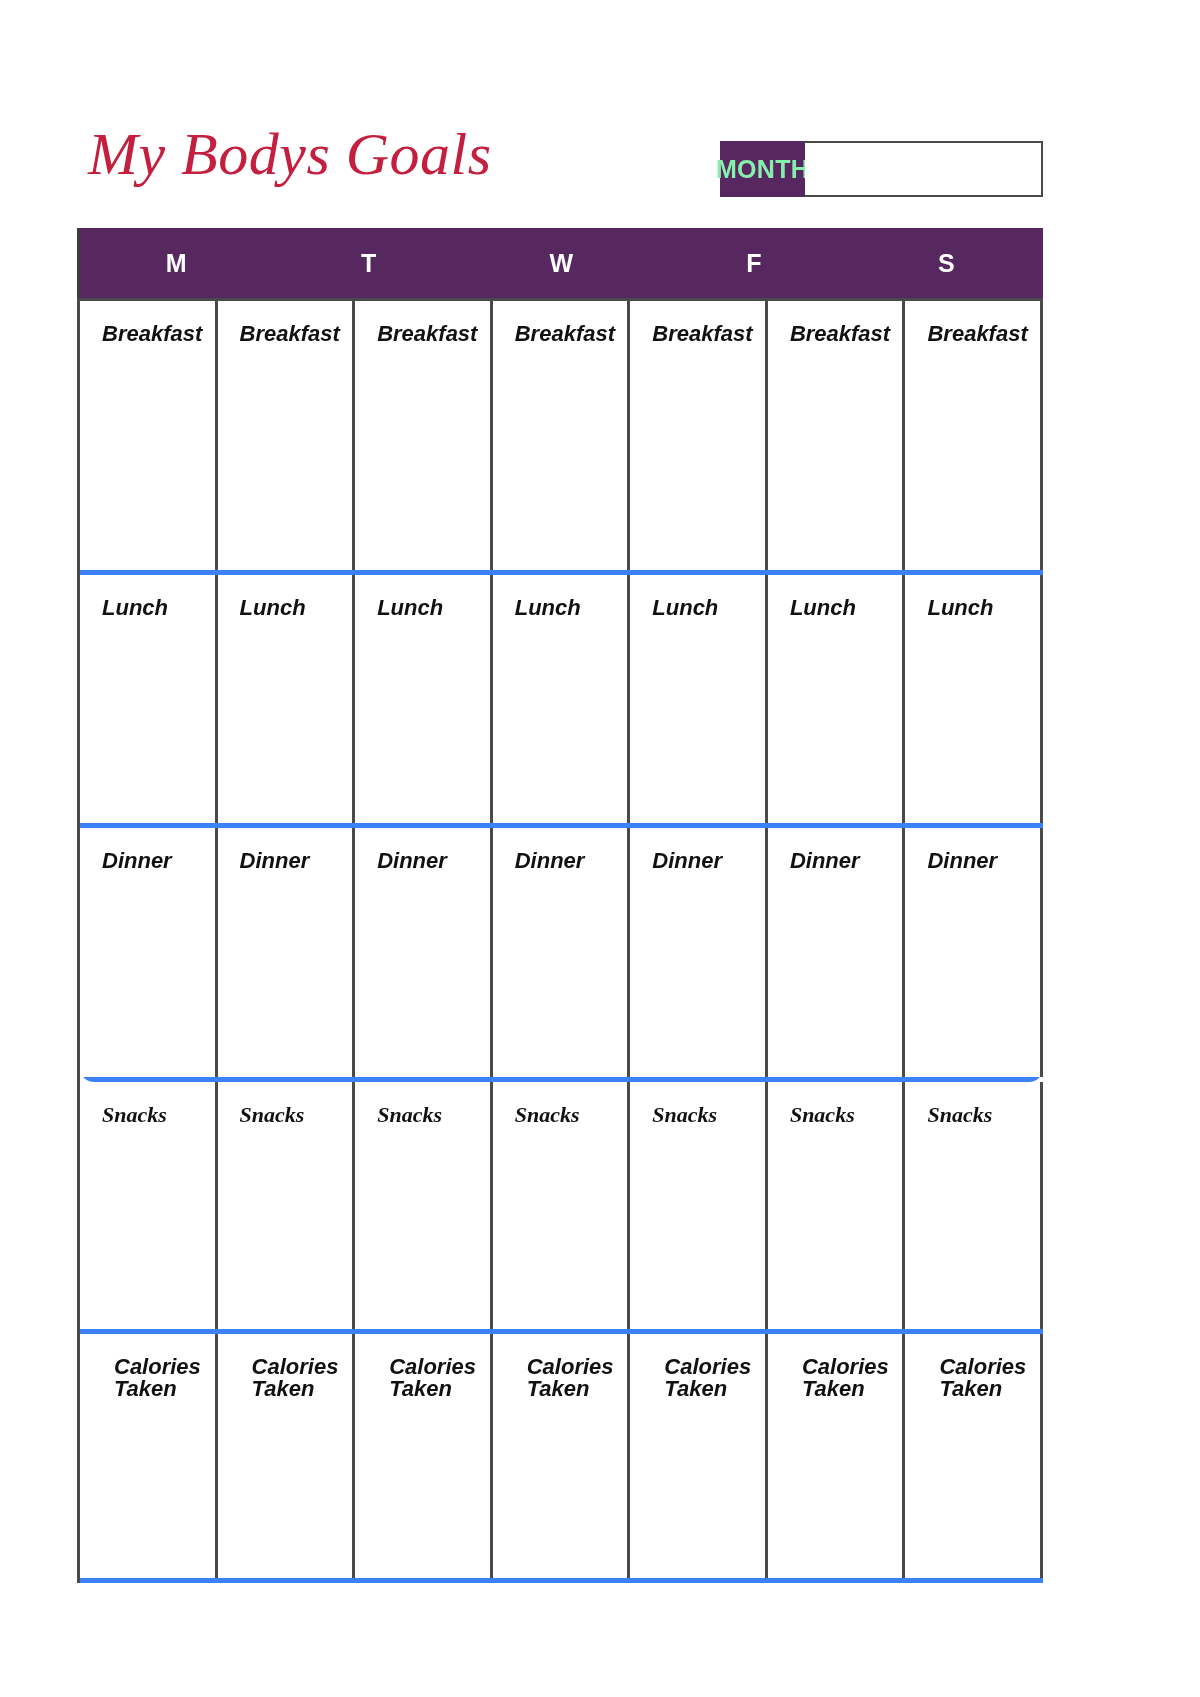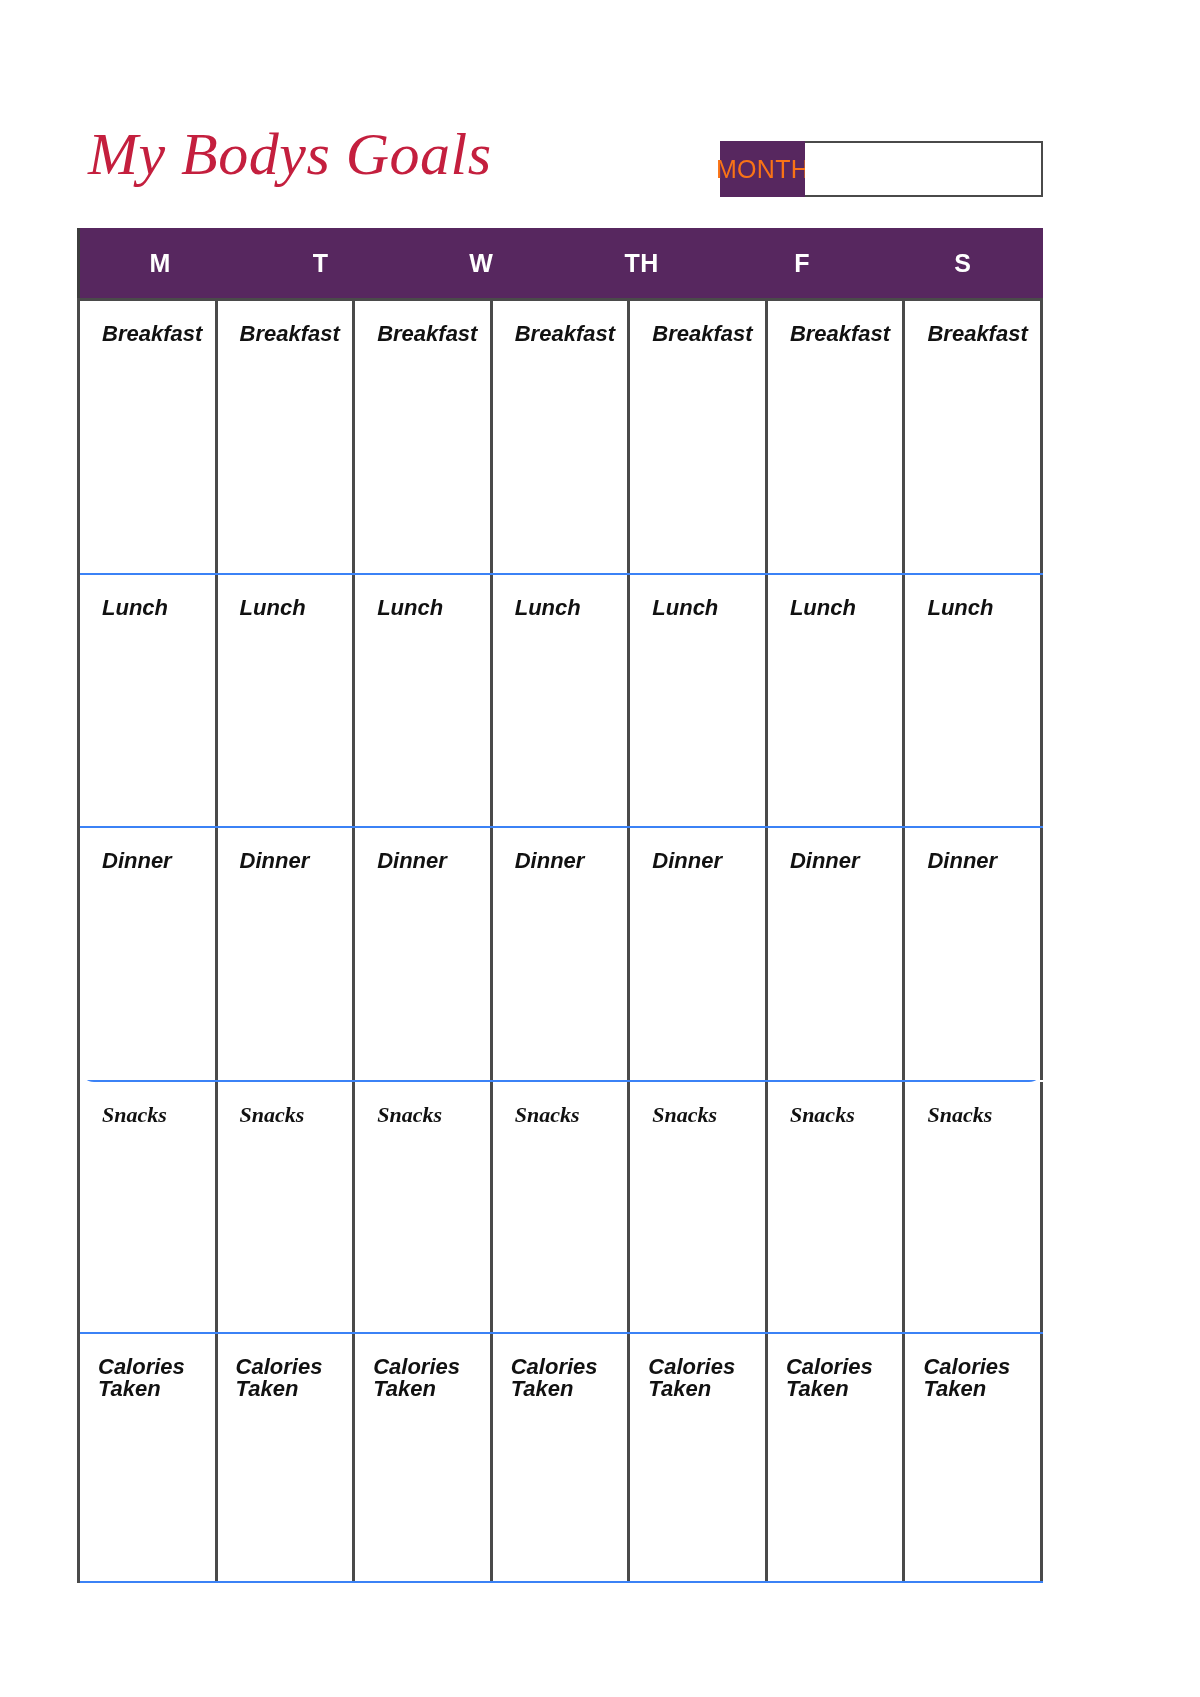--- a/index.html
+++ b/index.html
@@ -52,23 +52,23 @@
     top: 141px;
     width: 323px;
     height: 56px;
     display: flex;
     align-items: stretch;
   }
 
   .month-label {
     width: 85px;
     background: #57275f;
-    color: #f97316;
+    color: #86efac;
     font-size: 25px;
-    font-weight: 400;
+    font-weight: 700;
     display: flex;
     align-items: center;
     justify-content: center;
     letter-spacing: 0.3px;
     box-sizing: border-box;
   }
 
   .month-input {
     flex: 1;
     background: #ffffff;
@@ -117,21 +117,21 @@
     border-left: 3px solid #4a4a4a;
     border-top: 3px solid #4a4a4a;
     box-sizing: border-box;
     display: flex;
     flex-direction: column;
   }
 
   .meal-row {
     display: flex;
     width: 100%;
-    border-bottom: 2px solid #3b82f6;
+    border-bottom: 5px solid #3b82f6;
     box-sizing: border-box;
   }
 
   .meal-row.r-breakfast { height: 275px; }
   .meal-row.r-lunch     { height: 253px; }
   .meal-row.r-dinner    { height: 255px; border-radius: 14px; }
   .meal-row.r-snacks    { height: 252px; font-family: Liberation Serif, serif; }
   .meal-row.r-calories  { height: 250px; }
 
   .meal-cell {
@@ -145,21 +145,21 @@
 
   .meal-cell-label {
     font-size: 22px;
     font-weight: bold;
     font-style: italic;
     color: #111111;
     line-height: 1.02;
     white-space: pre-line;
   }
 
-  .meal-cell.pad-sm { padding-left: 18px; }
+  .meal-cell.pad-sm { padding-left: 34px; }
 </style>
 </head>
 <body>
 
 <div class="page">
 
   <div class="header-zone">
 
     <div class="page-title">My Bodys Goals</div>
 
@@ -169,21 +169,20 @@
     </div>
 
   </div>
 
   <div class="planner">
 
     <div class="day-header">
       <div class="day-cell">M</div>
       <div class="day-cell">T</div>
       <div class="day-cell">W</div>
-      <div class="day-cell">TH</div>
       <div class="day-cell">F</div>
       <div class="day-cell">S</div>
     </div>
 
     <div class="grid">
 
       <div class="meal-row r-breakfast">
         <div class="meal-cell">
           <div class="meal-cell-label">Breakfast</div>
         </div>

